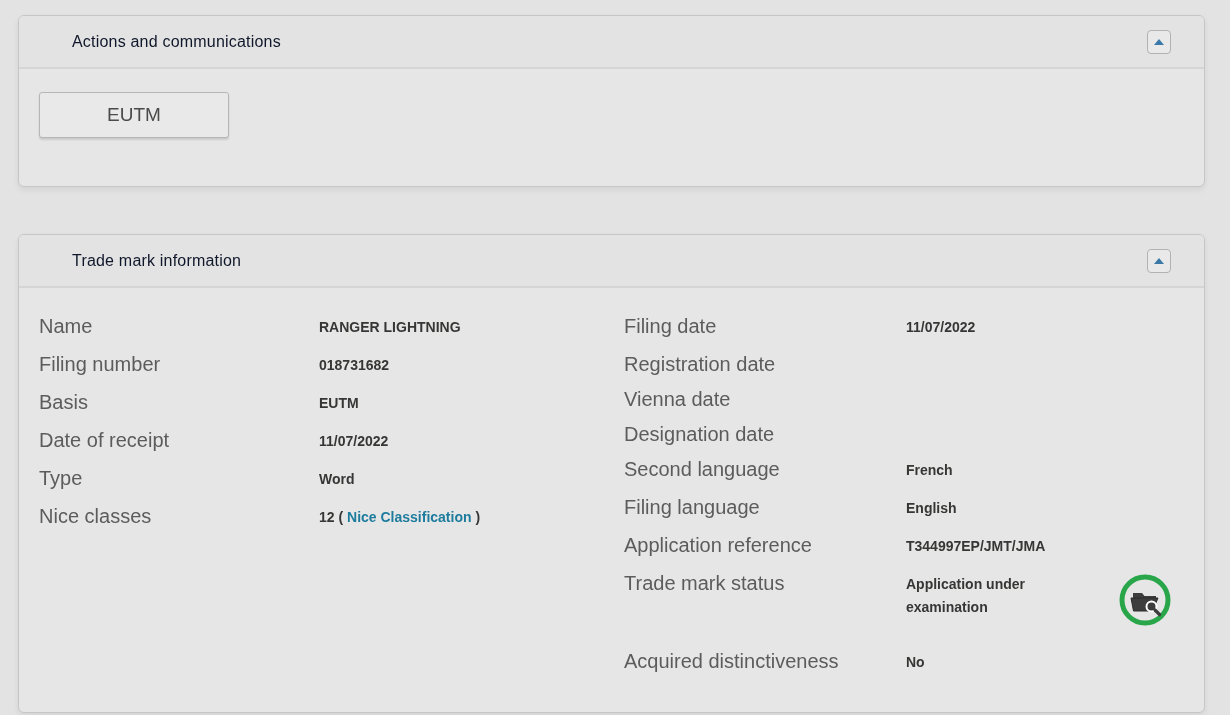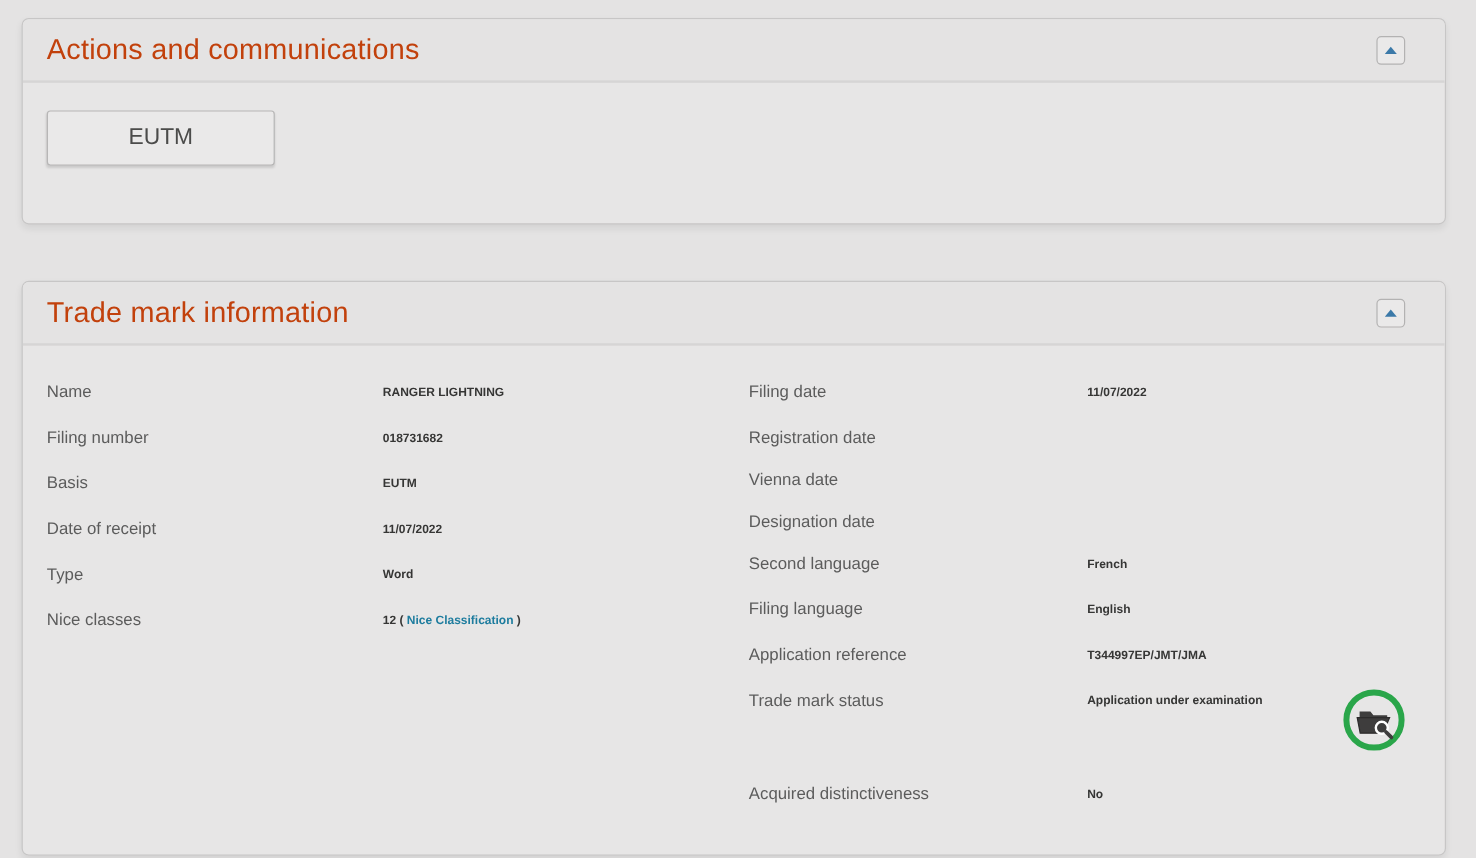--- a/index.html
+++ b/index.html
@@ -24,24 +24,25 @@
   .panel-header {
     position: relative;
     height: 53px;
     background: #e4e3e3;
     border-bottom: 2px solid #d6d5d5;
     display: flex;
     align-items: center;
     padding-left: 20px;
   }
   .panel-title {
-    font-size: 24px;
+    font-size: 16px;
     font-weight: 500;
-    color: #c2410c;
+    color: #0f172a;
     letter-spacing: 0.2px;
+    margin-left: 33px;
   }
   .collapse-btn {
     position: absolute;
     right: 33px;
     top: 50%;
     transform: translateY(-50%);
     width: 24px;
     height: 24px;
     background: #eae9e9;
     border: 1px solid #b3b2b2;
@@ -85,27 +86,27 @@
   .field-row {
     display: flex;
     align-items: flex-start;
     padding: 7px 0 8px 0;
     min-height: 35px;
   }
   .col-right .field-row:last-child { margin-top: 9px; }
   .field-label {
     width: 280px;
     flex-shrink: 0;
-    font-size: 14px;
+    font-size: 20px;
     line-height: 20px;
     color: #5c5c5c;
   }
   .col-right .field-label { width: 282px; }
   .field-value {
-    font-size: 10px;
+    font-size: 14px;
     line-height: 23px;
     font-weight: 700;
     color: #363635;
   }
   .field-value.wrap-narrow { max-width: 178px; }
   .inline-link {
     color: #1d7c9e;
     font-weight: 700;
     text-decoration: none;
     cursor: pointer;

